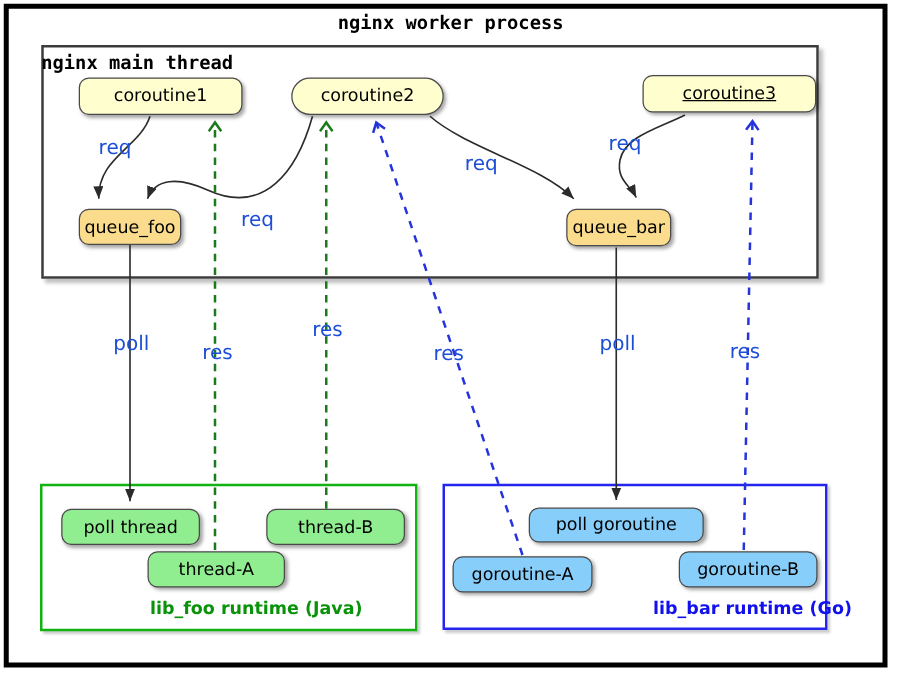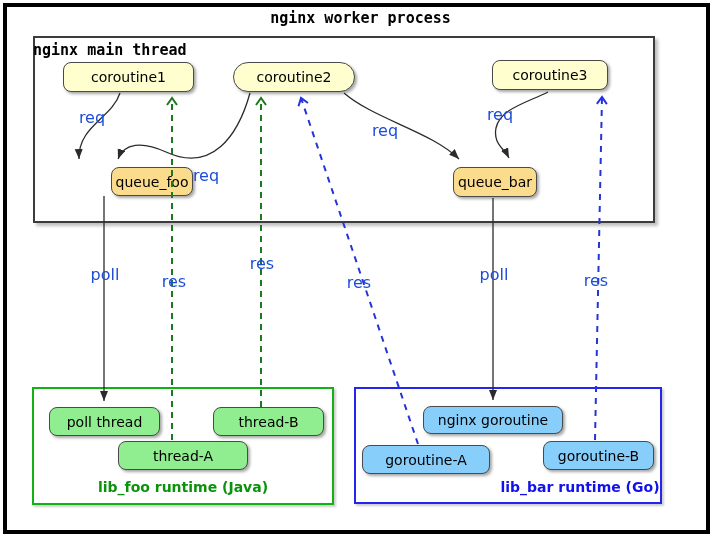--- a/index.html
+++ b/index.html
@@ -30,21 +30,21 @@
   .queue{background:var(--queue-fill,#FBDC8C);}
   .thread{background:var(--thread-fill,#90EE90);}
   .goroutine{background:var(--goroutine-fill,#87CEFA);}
   .runtime-box{
     position:absolute;box-sizing:border-box;background:transparent;z-index:1;
     box-shadow:2px 2px 2px rgba(0,0,0,.2);
   }
   .foo-box{left:32px;top:387px;width:302px;height:118px;border:2px solid var(--foo-box-border,#12B212);}
   .bar-box{left:354px;top:387px;width:308px;height:117px;border:2px solid var(--bar-box-border,#2525EE);}
   .runtime-label{
-    position:absolute;text-align:center;font-weight:bold;font-size:14px;z-index:2;
+    position:absolute;text-align:center;font-weight:bold;font-size:14px;z-index:2;padding-left:22px;
   }
   .foo-label{left:32px;top:479px;width:302px;color:var(--foo-label-text,#0A930A);}
   .bar-label{left:372px;top:479px;width:360px;color:var(--bar-label-text,#1111EE);margin-left:28px;}
   .edge-label{
     position:absolute;transform:translateX(-50%);font-size:16px;color:#1d4ed8;
     z-index:4;white-space:nowrap;
   }
   .edges{position:absolute;left:0;top:0;z-index:3;pointer-events:none;}
   .edge-black{stroke:var(--line-black,#2b2b2b);fill:none;stroke-width:1.3;}
   .edge-green{stroke:var(--res-green,#1B7A1B);fill:none;stroke-width:2;stroke-dasharray:6 5;}
@@ -92,47 +92,47 @@
     <path class="edge-blue" marker-end="url(#mk-blue)" d="M418,444 L301,98"></path>
     <path class="edge-blue" marker-end="url(#mk-blue)" d="M595,440 L602,97"></path>
   </svg>
 
   <div class="node coroutine" style="left:63px;top:62px;width:131px;height:30px;">
     <span>coroutine1</span>
   </div>
   <div class="node coroutine" style="left:233px;top:62px;width:122px;height:30px;border-radius:15px;">
     <span>coroutine2</span>
   </div>
-  <div class="node coroutine" style="left:492px;top:60px;width:116px;height:30px;">
+  <div class="node coroutine" style="left:514px;top:60px;width:139px;height:30px;text-decoration:underline;">
     <span>coroutine3</span>
   </div>
-  <div class="node queue" style="left:63px;top:167px;width:82px;height:29px;margin-left:48px;">
+  <div class="node queue" style="left:63px;top:167px;width:82px;height:29px;">
     <span>queue_foo</span>
   </div>
   <div class="node queue" style="left:453px;top:167px;width:84px;height:30px;">
     <span>queue_bar</span>
   </div>
 
   <div class="runtime-box foo-box"></div>
   <div class="node thread" style="left:213px;top:407px;width:111px;height:29px;">
     <span>thread-B</span>
   </div>
   <div class="node thread" style="left:49px;top:407px;width:111px;height:29px;">
     <span>poll thread</span>
   </div>
-  <div class="node thread" style="left:118px;top:441px;width:130px;height:29px;">
+  <div class="node thread" style="left:118px;top:441px;width:110px;height:29px;">
     <span>thread-A</span>
   </div>
   <div class="runtime-label foo-label">lib_foo runtime (Java)</div>
 
   <div class="runtime-box bar-box"></div>
   <div class="node goroutine" style="left:423px;top:406px;width:140px;height:28px;">
-    <span>nginx goroutine</span>
+    <span>poll goroutine</span>
   </div>
-  <div class="node goroutine" style="left:362px;top:445px;width:128px;height:29px;">
+  <div class="node goroutine" style="left:362px;top:445px;width:112px;height:29px;">
     <span>goroutine-A</span>
   </div>
   <div class="node goroutine" style="left:543px;top:441px;width:111px;height:29px;">
     <span>goroutine-B</span>
   </div>
   <div class="runtime-label bar-label">lib_bar runtime (Go)</div>
 
   <div class="edge-label" style="left:92px;top:108px;">req</div>
   <div class="edge-label" style="left:206px;top:166px;">req</div>
   <div class="edge-label" style="left:385px;top:121px;">req</div>

